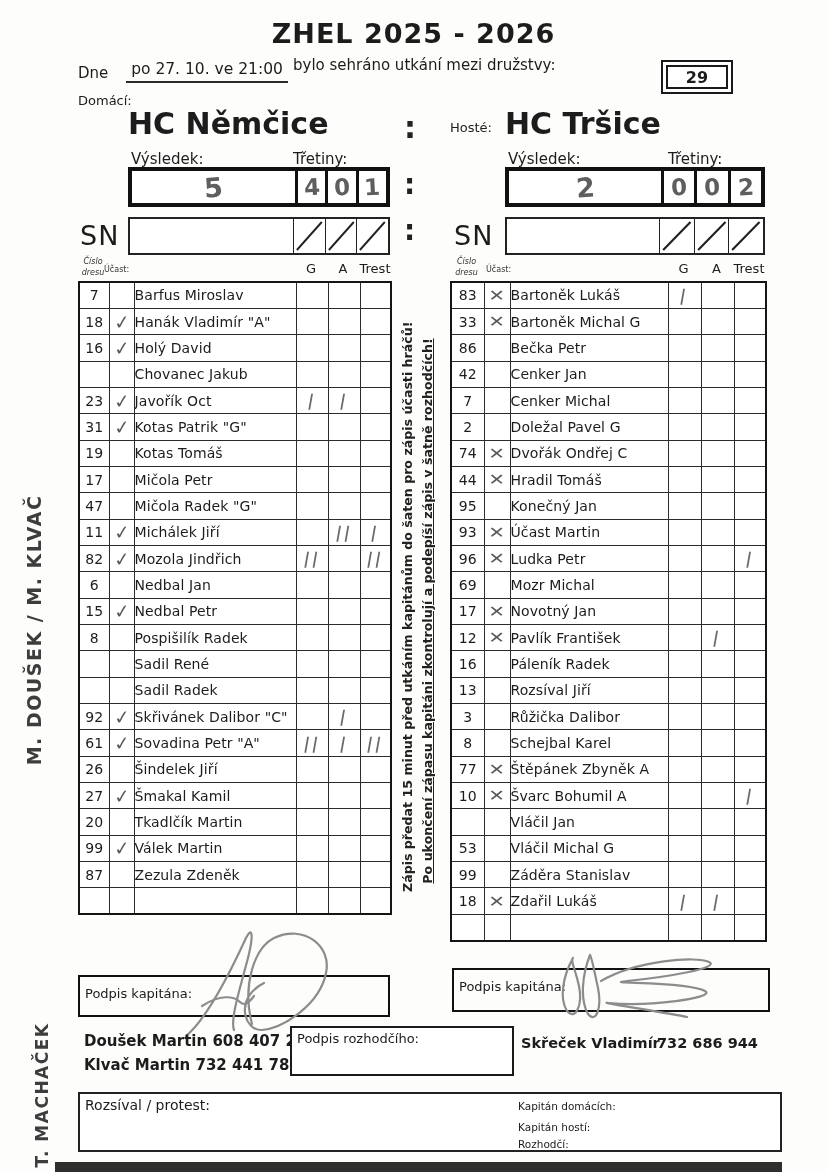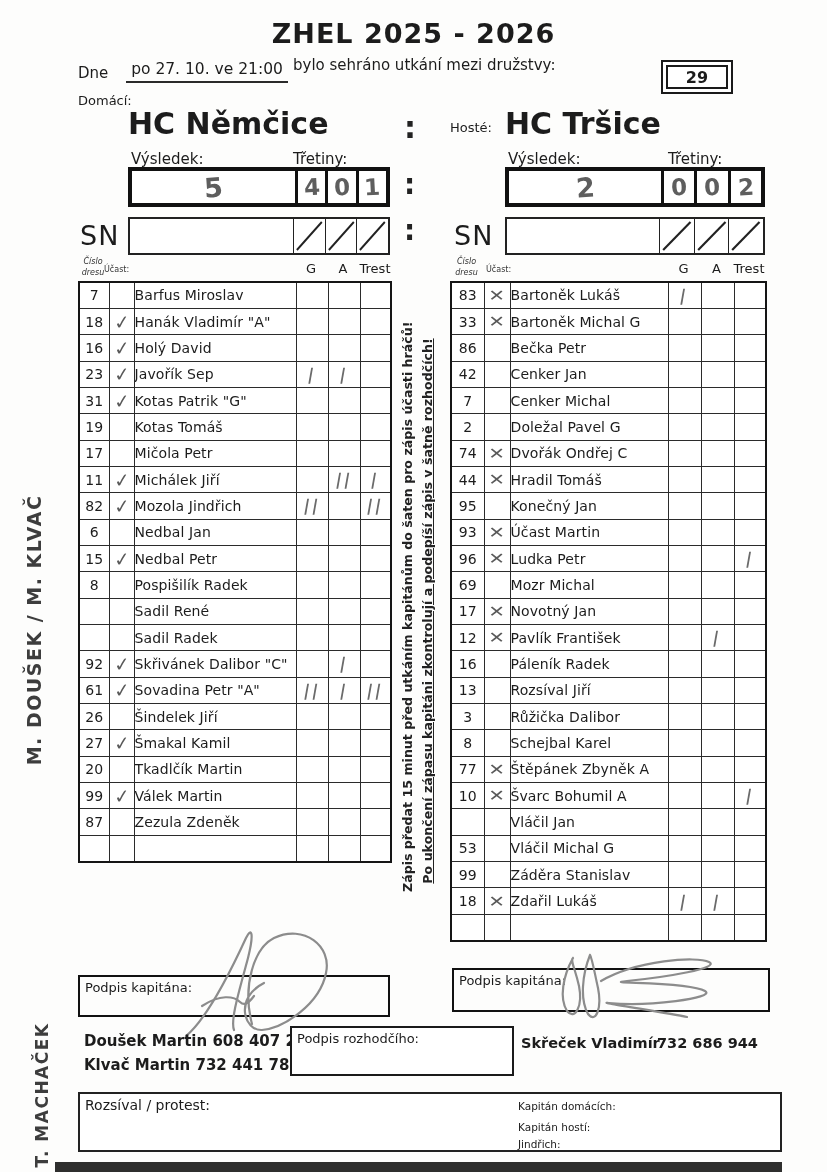--- a/index.html
+++ b/index.html
@@ -37,21 +37,21 @@
   .name-cell { padding-left:5px; font-size:14px; letter-spacing:0.1px; }
   .stat-cell { text-align:center; }
   .mark { display:inline-block; color:#5a5a5a; }
   .check { font-size:19px; font-weight:bold; transform:rotate(-6deg); }
   .xmark { font-size:16px; font-weight:bold; transform:scaleX(1.25); }
   .tally { display:inline-block; color:#6b6b6b; font-weight:bold; font-size:16px; letter-spacing:2.5px; transform:skewX(-10deg); }
   .vnote-host { left:398px; top:330px; width:46px; height:562px; }
   .vnote-inner { position:absolute; left:50%; top:50%; width:562px; height:46px; transform:translate(-50%,-50%) rotate(-90deg); text-align:center; font-size:12.6px; font-weight:bold; color:#222; line-height:1.55; white-space:nowrap; }
   .vnote-line2 { text-decoration:underline; }
   .sig-box { border:2.5px solid #111; background:transparent; }
-  .sig-box .lab { font-size:13px; padding:3px 0 0 5px; }
+  .sig-box .lab { font-size:13px; padding:9px 0 0 5px; }
   .sigsvg { pointer-events:none; }
   .sigsvg path { fill:none; stroke:#8c8c8c; stroke-width:2.2; stroke-linecap:round; }
   .contact { font-size:15px; font-weight:bold; }
   .ref-box { left:290px; top:1026px; width:224px; height:50px; border:2px solid #1a1a1a; background:#fff; }
   .ref-box .lab { font-size:13px; padding:3px 0 0 5px; }
   .note-box { left:78px; top:1092px; width:704px; height:60px; border:2px solid #222; background:#fff; }
   .note-box .lab { font-size:14px; padding:3px 0 0 5px; }
   .cap-line { position:absolute; left:438px; font-size:10.5px; }
   .bottom-bar { left:55px; top:1162px; width:727px; height:10px; background:#2f2f2e; }
   .margin-note { position:absolute; }
@@ -193,25 +193,33 @@
 
         <tr>
           <td class="num-cell"><span>16</span></td>
           <td class="stat-cell"><span class="mark check">✓</span></td>
           <td class="name-cell"><span>Holý David</span></td>
           <td class="stat-cell"><span class="tally"></span></td>
           <td class="stat-cell"><span class="tally"></span></td>
           <td class="stat-cell"><span class="tally"></span></td>
         </tr>
 
+        <tr>
+          <td class="num-cell"><span></span></td>
+          <td class="stat-cell"><span class="mark check"></span></td>
+          <td class="name-cell"><span>Chovanec Jakub</span></td>
+          <td class="stat-cell"><span class="tally"></span></td>
+          <td class="stat-cell"><span class="tally"></span></td>
+          <td class="stat-cell"><span class="tally"></span></td>
+        </tr>
 
         <tr>
           <td class="num-cell"><span>23</span></td>
           <td class="stat-cell"><span class="mark check">✓</span></td>
-          <td class="name-cell"><span>Javořík Sep</span></td>
+          <td class="name-cell"><span>Javořík Oct</span></td>
           <td class="stat-cell"><span class="tally">|</span></td>
           <td class="stat-cell"><span class="tally">|</span></td>
           <td class="stat-cell"><span class="tally"></span></td>
         </tr>
 
         <tr>
           <td class="num-cell"><span>31</span></td>
           <td class="stat-cell"><span class="mark check">✓</span></td>
           <td class="name-cell"><span>Kotas Patrik "G"</span></td>
           <td class="stat-cell"><span class="tally"></span></td>
@@ -230,20 +238,28 @@
 
         <tr>
           <td class="num-cell"><span>17</span></td>
           <td class="stat-cell"><span class="mark check"></span></td>
           <td class="name-cell"><span>Mičola Petr</span></td>
           <td class="stat-cell"><span class="tally"></span></td>
           <td class="stat-cell"><span class="tally"></span></td>
           <td class="stat-cell"><span class="tally"></span></td>
         </tr>
 
+        <tr>
+          <td class="num-cell"><span>47</span></td>
+          <td class="stat-cell"><span class="mark check"></span></td>
+          <td class="name-cell"><span>Mičola Radek "G"</span></td>
+          <td class="stat-cell"><span class="tally"></span></td>
+          <td class="stat-cell"><span class="tally"></span></td>
+          <td class="stat-cell"><span class="tally"></span></td>
+        </tr>
 
         <tr>
           <td class="num-cell"><span>11</span></td>
           <td class="stat-cell"><span class="mark check">✓</span></td>
           <td class="name-cell"><span>Michálek Jiří</span></td>
           <td class="stat-cell"><span class="tally"></span></td>
           <td class="stat-cell"><span class="tally">||</span></td>
           <td class="stat-cell"><span class="tally">|</span></td>
         </tr>
 
@@ -643,21 +659,21 @@
   <div class="abs ref-box">
     <div class="lab">Podpis rozhodčího:</div>
   </div>
   <div class="abs contact" style="top:1035px;left:521px;font-size:14.5px;">Skřeček Vladimír</div>
   <div class="abs contact" style="top:1035px;left:657px;font-size:14.5px;">732 686 944</div>
 
   <div class="abs note-box">
     <div class="lab">Rozsíval / protest:</div>
     <div class="cap-line" style="top:6px;">Kapitán domácích:</div>
     <div class="cap-line" style="top:27px;">Kapitán hostí:</div>
-    <div class="cap-line" style="top:44px;">Jindřich:</div>
+    <div class="cap-line" style="top:44px;">Rozhodčí:</div>
   </div>
 
   <div class="abs bottom-bar"></div>
 
   <div class="margin-note" style="left:10px;top:468px;width:48px;height:324px;">
     <div class="margin-inner" style="font-size:19px;">M. DOUŠEK / M. KLVAČ</div>
   </div>
   <div class="margin-note" style="left:18px;top:1020px;width:48px;height:150px;">
     <div class="margin-inner" style="font-size:17px;">T. MACHAČEK</div>
   </div>

